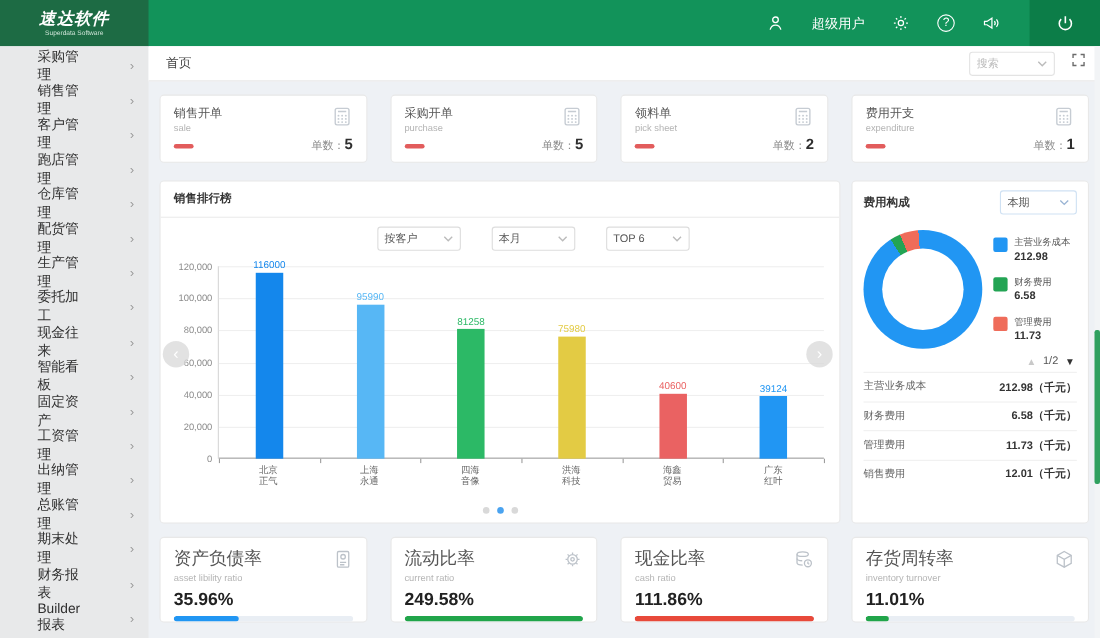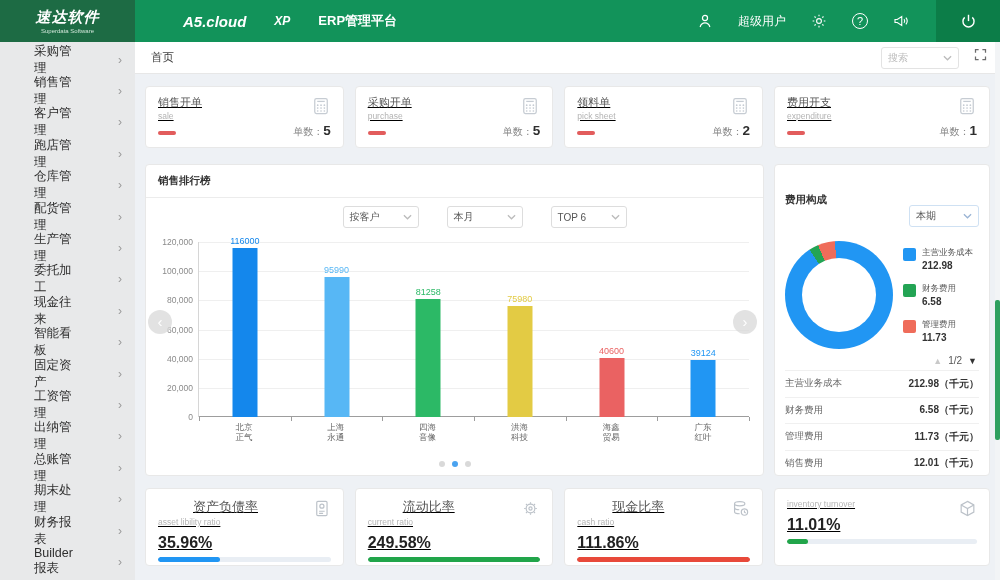--- a/index.html
+++ b/index.html
@@ -33,21 +33,21 @@
 
   .main { flex:1; min-width:0; position:relative; display:flex; flex-direction:column; }
   .tabbar { height:32px; background:#fff; border-bottom:1px solid #e7e7e7; display:flex; align-items:center; padding:0 12px 0 16px; flex:0 0 32px; }
   .tab-home { font-size:11.5px; color:#444; cursor:pointer; }
   .tab-right { margin-left:auto; display:flex; align-items:flex-start; gap:14px; }
   .searchbox { width:78px; height:22px; border:1px solid #e3e3e3; border-radius:3px; display:flex; align-items:center; padding:0 6px; gap:4px; cursor:pointer; background:#fff; }
   .searchbox .ph { font-size:10px; color:#bbb; flex:1; }
   .fsicon { cursor:pointer; }
 
   .content { flex:1; padding:12px 10px 0 10px; }
-  .grid4 { display:grid; grid-template-columns:1fr 1fr 1fr 216px; gap:11px;text-decoration:underline; }
+  .grid4 { display:grid; grid-template-columns:1fr 1fr 1fr 216px; gap:21px; }
 
   
   .card { background:#fff; border:1px solid #e8e8e8; border-radius:4px; }
   .stat-card { height:62px; padding:8px 12px; position:relative; }
   .stat-title { font-size:11px; color:#555; }
   .stat-sub { font-size:8.5px; color:#b3b3b3; margin-top:1px; }
   .stat-ico { position:absolute; top:9px; right:12px; color:#c6ccd3; }
   .red-dash { position:absolute; left:12px; bottom:12px; width:18px; height:4px; border-radius:2px; background:#e25c5c; }
   .stat-count { position:absolute; right:12px; bottom:8px; font-size:10px; color:#888; }
   .stat-count b { font-size:13.5px; color:#2e2e2e; }
@@ -72,63 +72,58 @@
   .xlabels div { flex:1; text-align:center; font-size:8.5px; color:#666; line-height:1.15; }
   .dots { position:absolute; bottom:8px; left:0; right:0; display:flex; justify-content:center; gap:7px; }
   .dot { width:6px; height:6px; border-radius:50%; background:#d9d9d9; cursor:pointer; }
   .dot.on { background:#4aa3f0; }
   .nav-circle { position:absolute; top:145px; width:24px; height:24px; border:none; border-radius:50%; background:#d9d9d9; opacity:.75; color:#fff; font-size:15px; line-height:22px; text-align:center; cursor:pointer; }
   .nav-circle.left { left:2px; } .nav-circle.right { right:6px; }
 
   
   .exp-head { display:flex; align-items:center; justify-content:space-between; padding:8px 10px 4px 10px; }
   .exp-title { font-size:10.5px; color:#333; font-weight:bold; }
-  .select.blue { border-color:#cfe1f3; width:70px;margin-top:32px; }
+  .select.blue { border-color:#cfe1f3; width:70px; }
   .donut-row { display:flex; align-items:center; padding:10px 6px 4px 10px; gap:10px; }
   .donut { width:108px; height:108px; border-radius:50%; position:relative; flex:0 0 108px; }
   .donut::after { content:""; position:absolute; inset:17px; background:#fff; border-radius:50%; }
   .legend { display:flex; flex-direction:column; gap:12px; }
   .lg-item { display:flex; gap:6px; }
   .lg-sq { width:13px; height:13px; border-radius:2px; flex:0 0 13px; margin-top:1px; }
   .lg-label { font-size:8.5px; color:#555; }
   .lg-val { font-size:10px; font-weight:bold; color:#333; margin-top:1px; }
   .pager { display:flex; justify-content:flex-end; align-items:center; gap:6px; padding:2px 12px 4px 0; font-size:10px; color:#555; }
   .pg-up { color:#c9c9c9; font-size:9px; cursor:pointer; }
   .pg-down { color:#333; font-size:9px; cursor:pointer; }
   .exp-row { display:flex; justify-content:space-between; align-items:center; height:26.5px; margin:0 10px; border-top:1px solid #f0f0f0; }
   .exp-row .l { font-size:9.5px; color:#666; }
   .exp-row .v { font-size:10px; color:#333; font-weight:bold; }
 
   
   .ratio-row { margin-top:12px; }
   .ratio-card { height:78px; padding:9px 12px; position:relative; }
-  .ratio-title { font-size:13px; color:#555;margin-left:35px; }
+  .ratio-title { font-size:16px; color:#555; }
   .ratio-sub { font-size:8.5px; color:#b5b5b5; margin-top:1px; }
   .ratio-ico { position:absolute; top:10px; right:12px; color:#bcc2c9; }
   .ratio-val { font-size:16px; font-weight:bold; color:#222; margin-top:7px; }
   .track { height:5px; border-radius:3px; background:#e9eef4; margin-top:5px; overflow:hidden; }
   .fill { height:100%; border-radius:3px; }
 
   .vscroll { position:absolute; right:0; top:0; bottom:0; width:5px; background:#f2f4f6; }
   .vthumb { position:absolute; right:0; top:258px; width:5px; height:140px; background:#2fa05f; border-radius:2px; }
 </style>
 </head>
 <body>
 
 <div class="app">
 
   <header class="hdr">
     <div class="logo">
       <div class="logo-title">速达软件</div>
       <div class="logo-sub">Superdata Software</div>
-    </div>
-    <div class="hnav">
-      <span class="product">A5.cloud</span>
-      <span class="edition">XP</span>
-      <span class="platform">ERP管理平台</span>
     </div>
     <div class="huser">
       <svg class="hicon" viewBox="0 0 24 24" fill="none" stroke="#fff" stroke-width="1.6">
           <circle cx="12" cy="8" r="3.4"></circle>
           <path d="M5.5 20c1-4 4-5.6 6.5-5.6S17.5 16 18.5 20"></path>
         </svg>
       <span class="username">超级用户</span>
       <svg class="hicon" viewBox="0 0 24 24" fill="none" stroke="#fff" stroke-width="1.5">
           <circle cx="12" cy="12" r="3.2"></circle>
           <path d="M12 3.5v2.2M12 18.3v2.2M3.5 12h2.2M18.3 12h2.2M6 6l1.6 1.6M16.4 16.4L18 18M18 6l-1.6 1.6M7.6 16.4L6 18"></path>
@@ -470,20 +465,21 @@
                   <path d="M4.5 11c0 1.4 2.6 2.5 6 2.6"></path>
                   <circle cx="17" cy="16.5" r="4" fill="#fff"></circle>
                   <path d="M17 14.5v2.2l1.6 1"></path>
                 </svg></span>
               <div class="ratio-val">111.86%</div>
               <div class="track">
                 <div class="fill" style="width: 100%; background: rgb(232, 73, 58);"></div>
               </div>
             </div>
             <div class="card ratio-card">
+              <div class="ratio-title">存货周转率</div>
               <div class="ratio-sub">inventory turnover</div>
               <span class="ratio-ico"><svg width="19" height="19" viewBox="0 0 24 24" fill="none" stroke="currentColor" stroke-width="1.5">
                   <path d="M12 3l8 4.5v9L12 21l-8-4.5v-9L12 3z"></path>
                   <path d="M4 7.5l8 4.5 8-4.5M12 12v9"></path>
                 </svg></span>
               <div class="ratio-val">11.01%</div>
               <div class="track">
                 <div class="fill" style="width: 11%; background: rgb(33, 165, 74);"></div>
               </div>
             </div>

